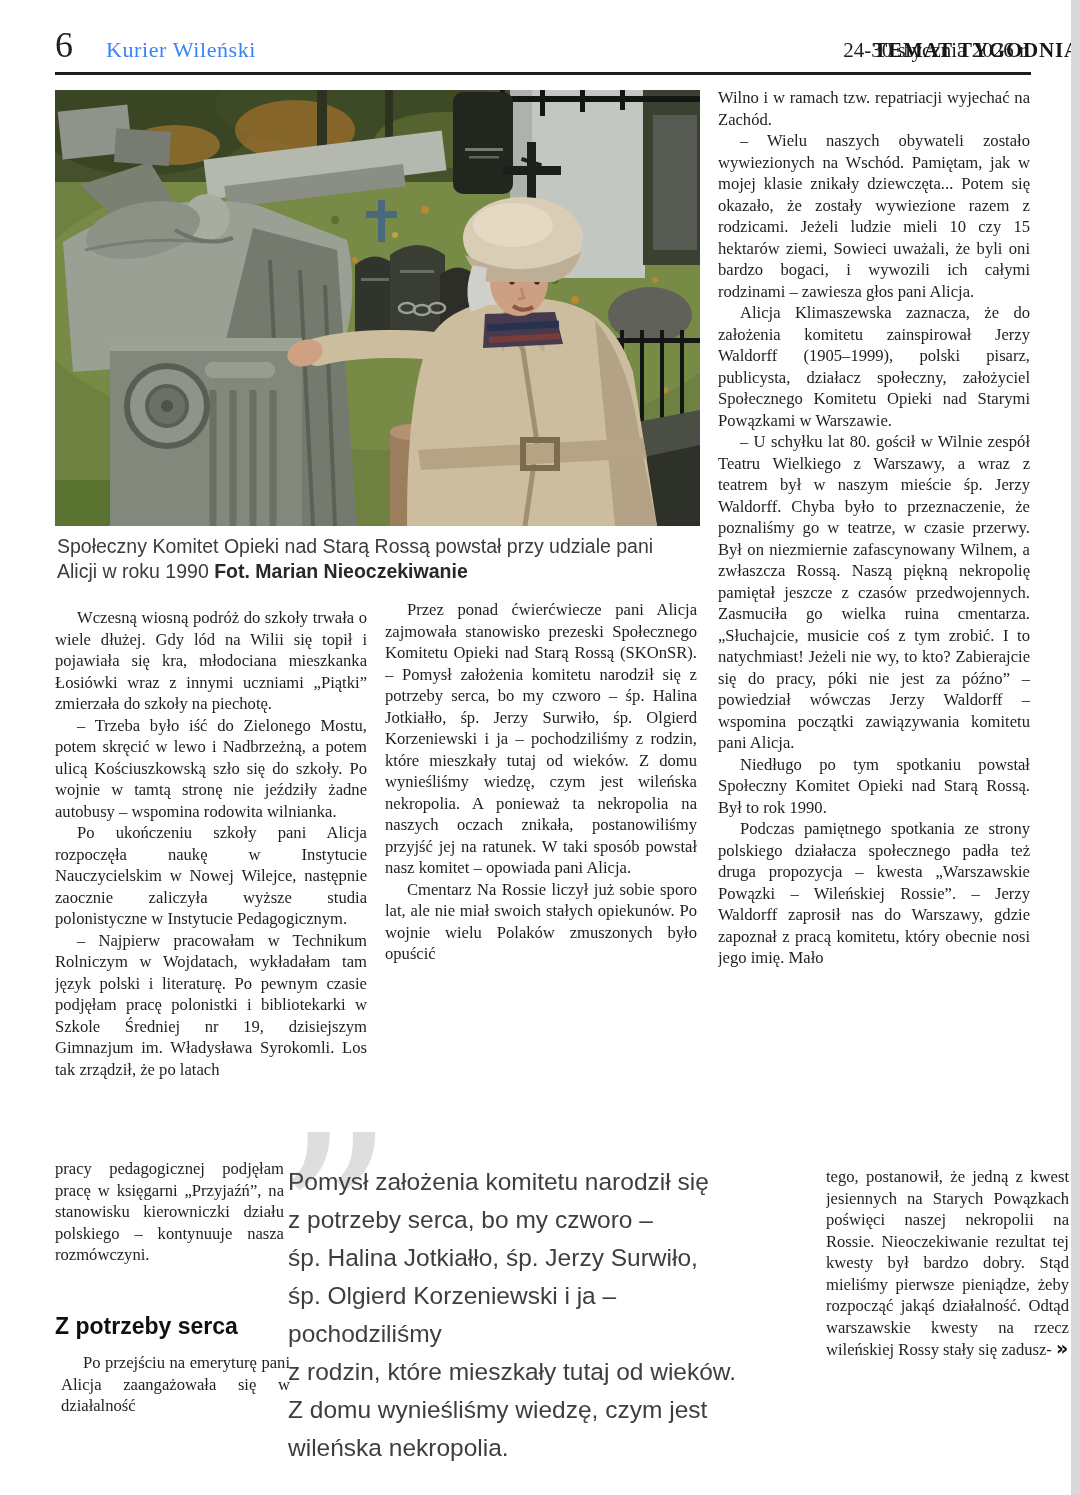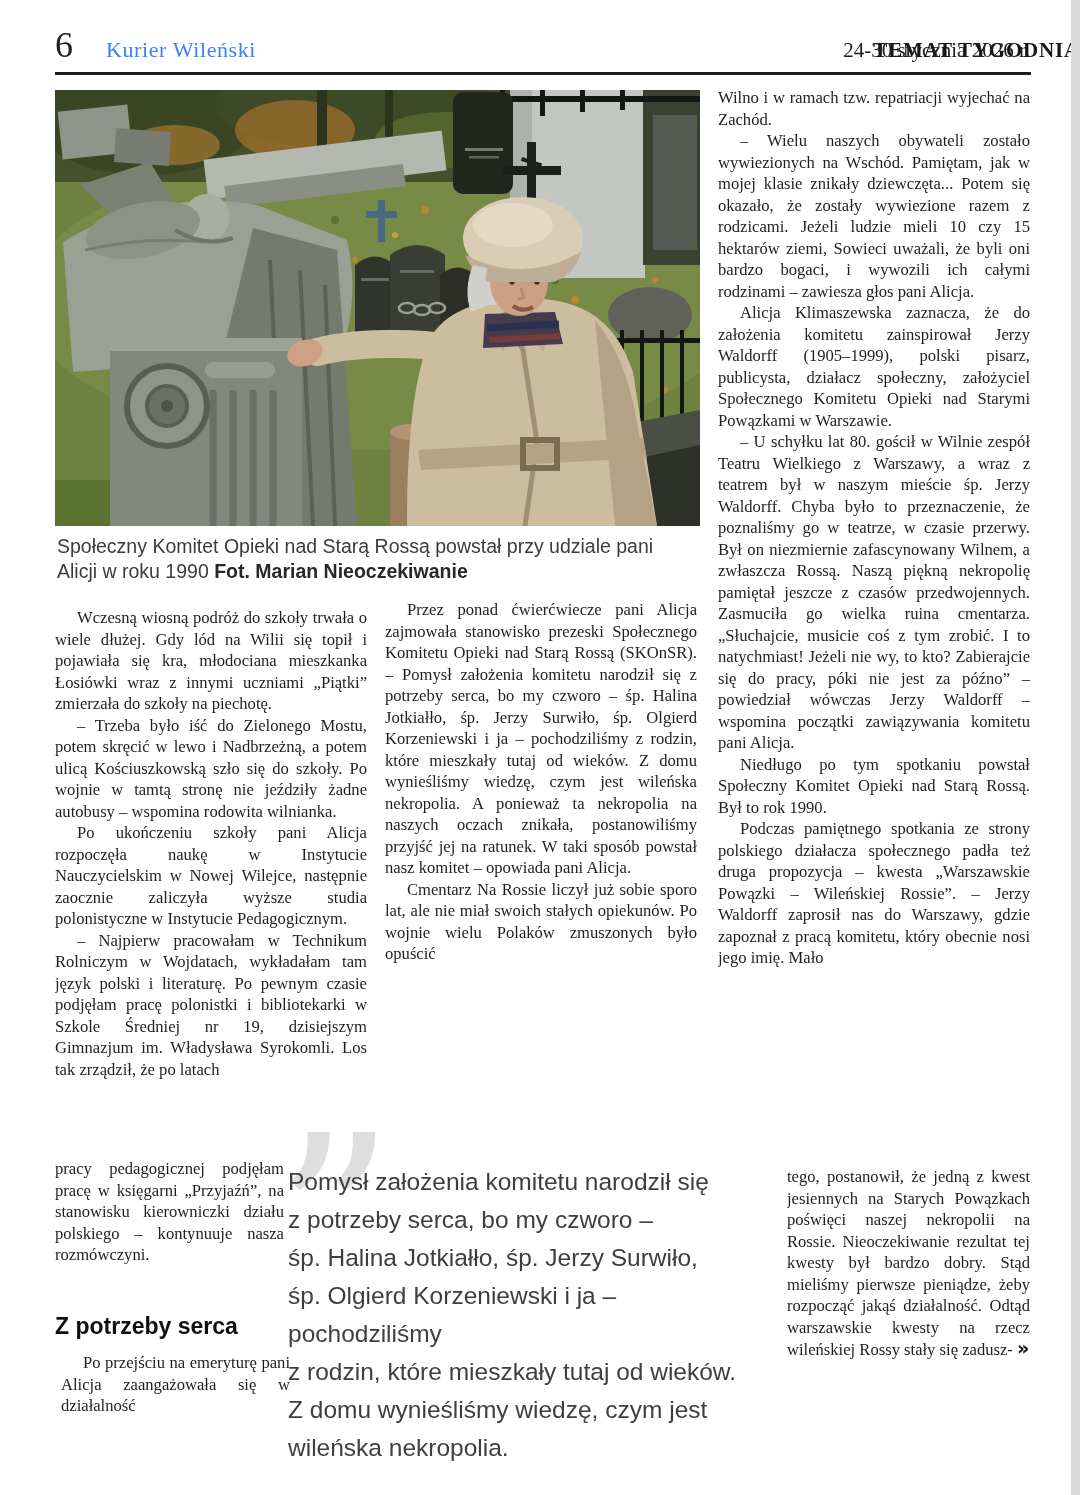--- a/index.html
+++ b/index.html
@@ -25,21 +25,21 @@
   
   .bodytext{position:absolute;font-size:16.6px;line-height:21.5px;text-align:justify;color:#1e1e1e;
             hyphens:auto;-webkit-hyphens:auto;overflow:hidden;}
   .bodytext p{margin:0;}
   .bodytext p.ind{text-indent:22px;}
   .col1 {left:55px; top:599px; width:312px; height:561px;margin-top:8px;}
   .col1cont{left:55px; top:1158px;width:229px; height:132px;}
   .col1last{left:61px; top:1352px;width:229px; height:70px;}
   .col2 {left:385px;top:599px; width:312px; height:562px;}
   .col3 {left:718px;top:87px;  width:312px; height:1078px;}
-  .col3cont{left:787px;top:1166px;width:243px; height:264px;}
+  .col3cont{left:826px;top:1166px;width:243px; height:264px;}
   .subhead{position:absolute;left:55px;top:1294px;font-family:"Liberation Sans","DejaVu Sans",sans-serif;
            font-size:23px;font-weight:700;color:#0f0f0f;}
 
   
   .quote-mark{position:absolute;left:274px;top:1104px;font-size:235px;line-height:1;
               color:#dedede;font-family:"DejaVu Serif",serif;z-index:0;}
   .quote-text{position:absolute;left:288px;top:1163px;width:482px;z-index:1;
               font-family:"Liberation Sans","DejaVu Sans",sans-serif;
               font-size:24.5px;line-height:38px;color:#3e3e3e;white-space:pre-line;}
   .cont-mark{font-family:"DejaVu Sans",sans-serif;font-weight:700;font-size:19px;color:#141414;}

